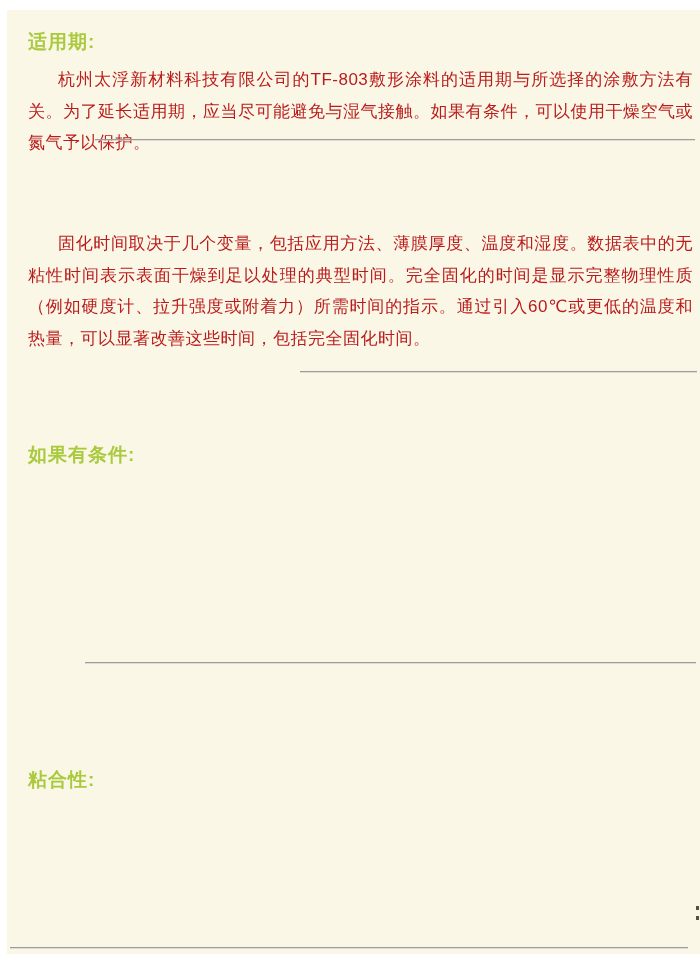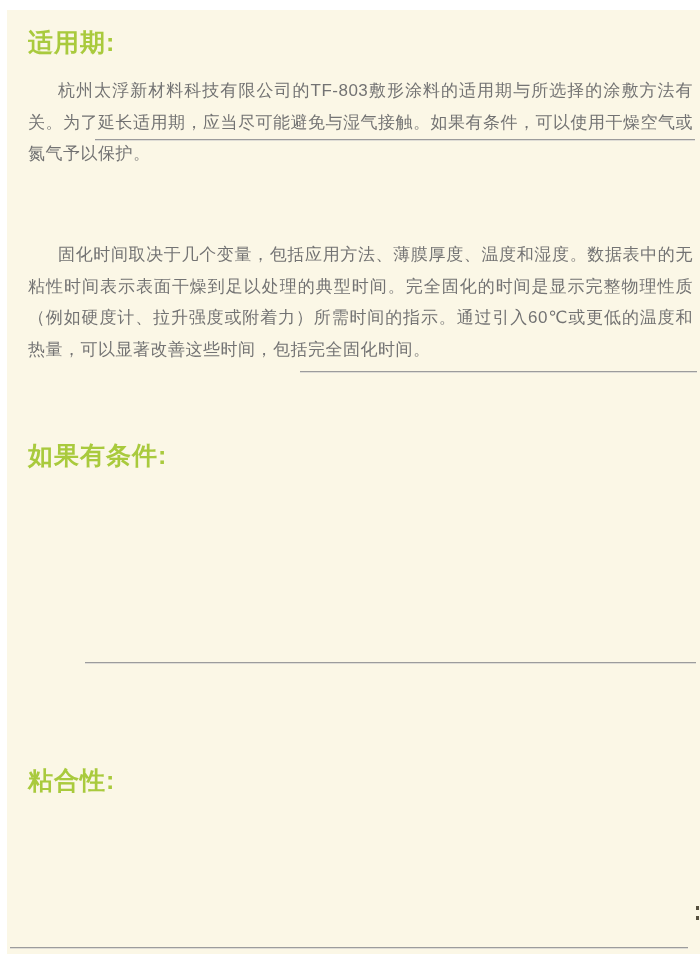--- a/index.html
+++ b/index.html
@@ -19,31 +19,31 @@
     height: 944px;
     background: #fbf7e6;
   }
   .sec {
     position: absolute;
     left: 28px;
     right: 7px;
   }
   .sec h2 {
     margin: 0;
-    font-size: 25px;
+    font-size: 19px;
     line-height: 26px;
     font-weight: bold;
     color: #a9ca3d;
     letter-spacing: 1px;
   }
   .sec p {
-    margin: 20px 0 0 0;
+    margin: 9px 0 0 0;
     font-size: 17px;
     line-height: 31.5px;
-    color: #737373;
+    color: #b91c1c;
     text-align: justify;
     text-justify: inter-ideograph;
     text-indent: 30px;
     letter-spacing: 0.5px;
   }
   .divider {
     position: absolute;
     height: 1px;
     background: #9c9c9c;
     box-shadow: 0 1px 0 rgba(200,200,200,0.55);

